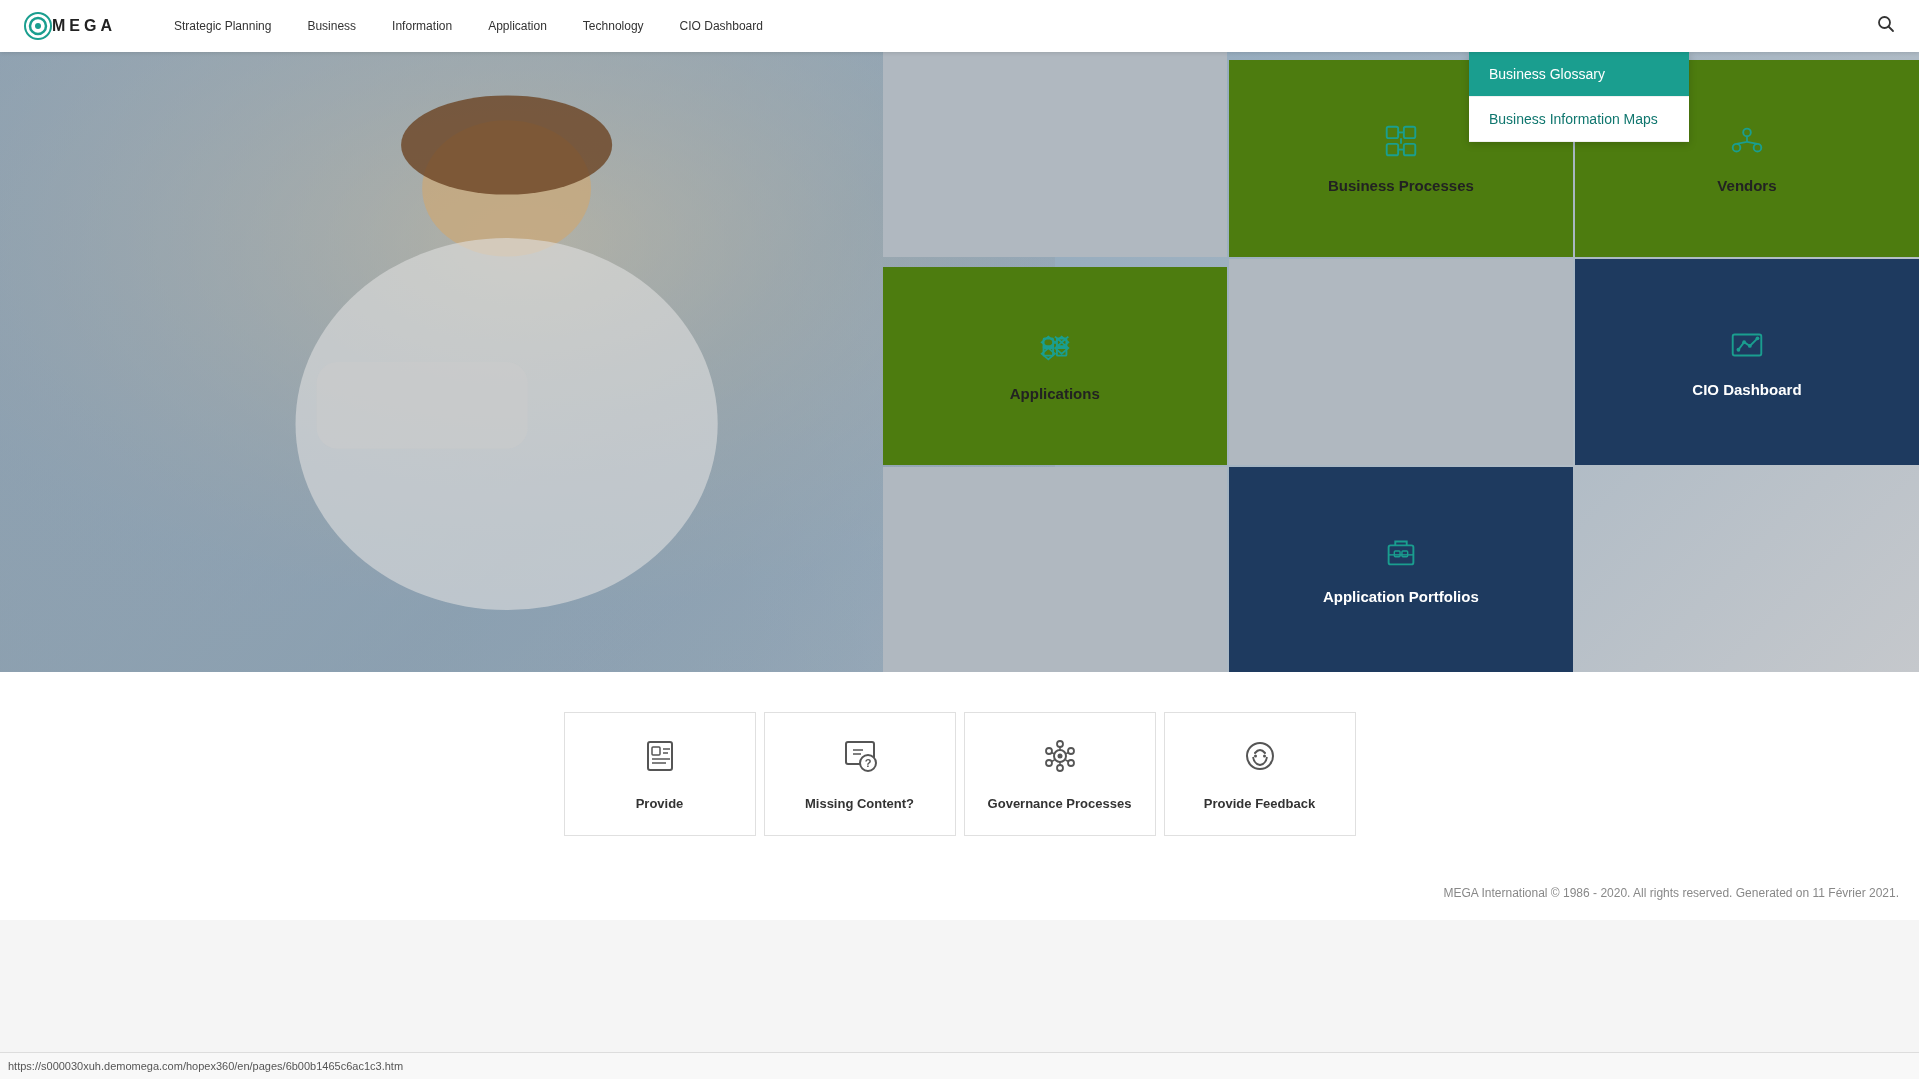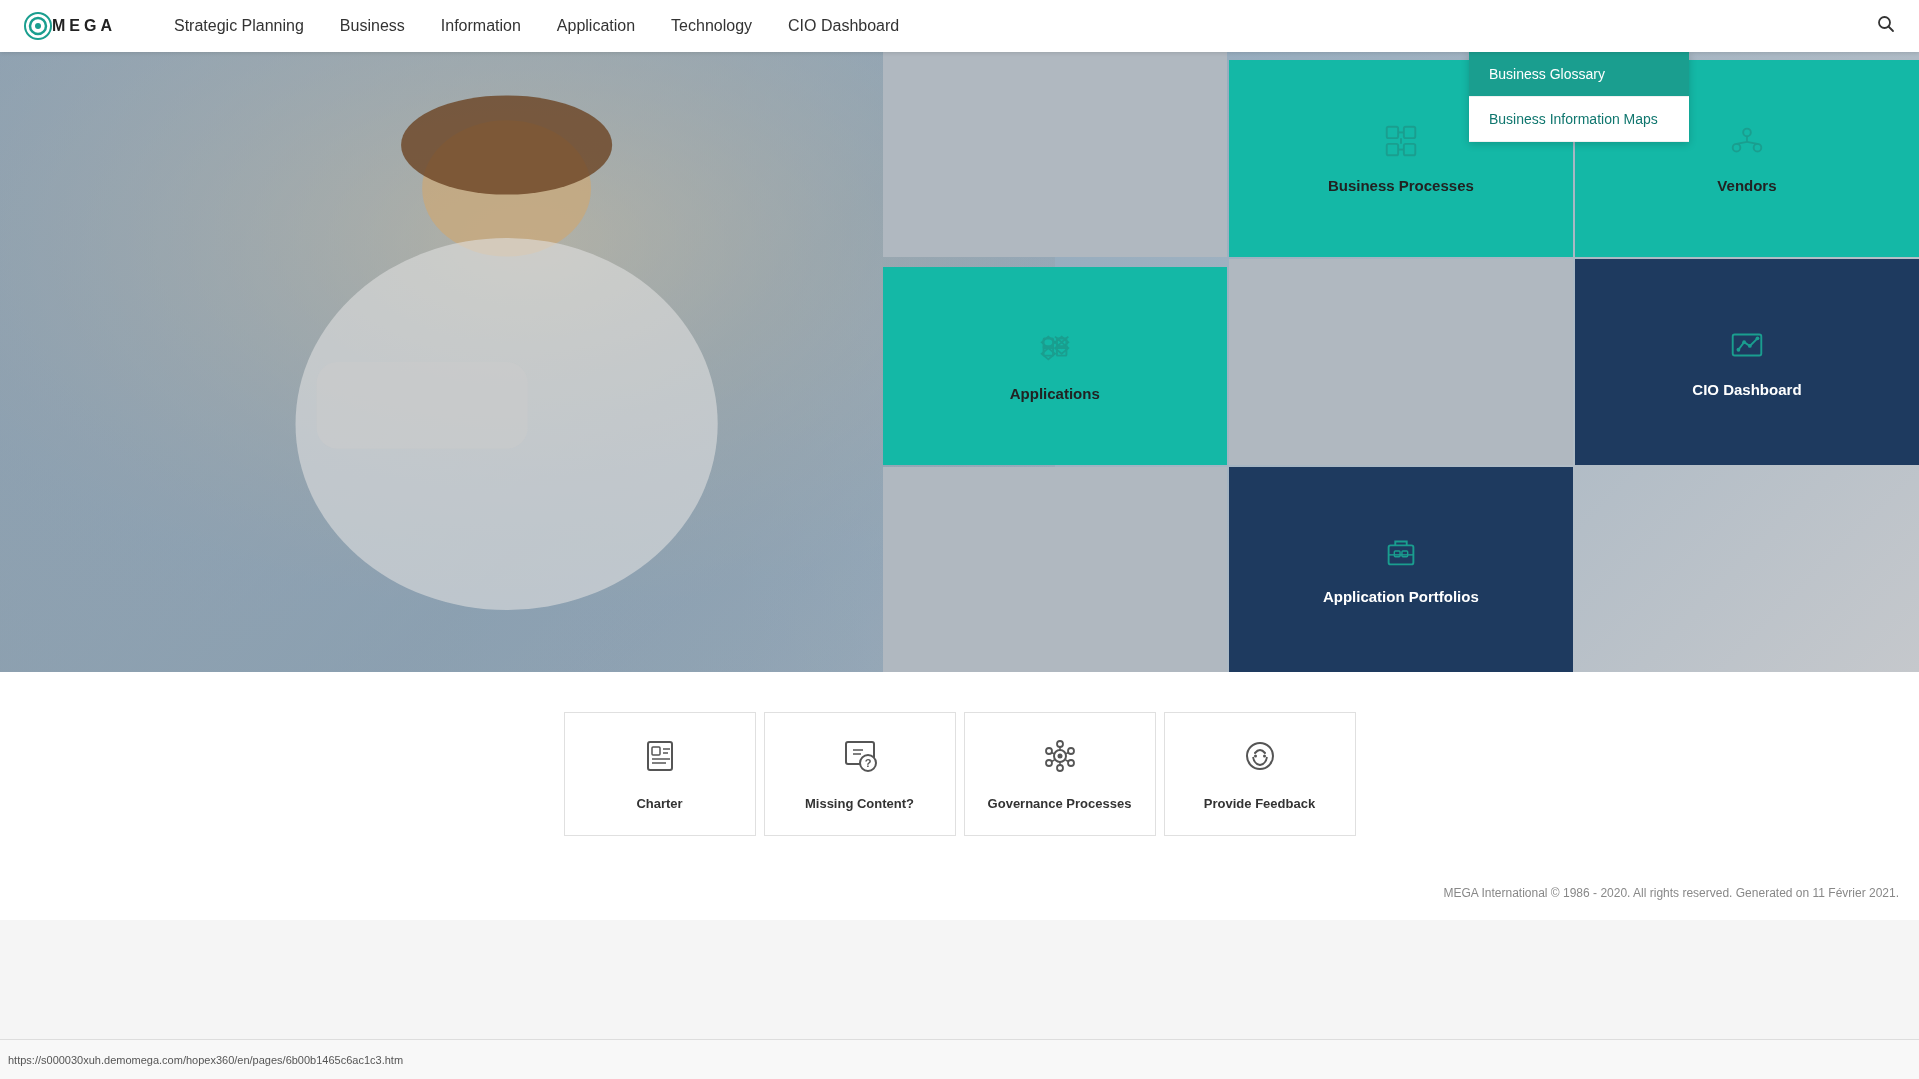--- a/index.html
+++ b/index.html
@@ -15,21 +15,21 @@
     .logo { display: flex; align-items: center; gap: 0; margin-right: 40px; }
     .logo-icon {
       width: 28px; height: 28px; border-radius: 50%; border: 2.5px solid #1a9e8f;
       display: flex; align-items: center; justify-content: center;
       font-size: 12px; font-weight: bold; color: #1a9e8f;
     }
     .logo-text { font-size: 16px; font-weight: 700; letter-spacing: 4px; color: #222; }
     .nav-links { display: flex; gap: 0; flex: 1; }
     .nav-link {
       padding: 0 18px; height: 52px; display: flex; align-items: center;
-      font-size: 16px; color: #333; cursor: pointer; white-space: nowrap;
+      font-size: 12px; color: #333; cursor: pointer; white-space: nowrap;
       position: relative;
     }
     .nav-search { margin-left: auto; font-size: 18px; color: #333; cursor: pointer; }
 
     
     .hero {
       margin-top: 52px;
       position: relative;
       height: 620px;
       overflow: hidden;
@@ -68,21 +68,21 @@
       grid-template-rows: repeat(3, 1fr);
       gap: 2px;
     }
 
     .grid-tile {
       display: flex; flex-direction: column; align-items: center; justify-content: center;
       cursor: pointer; gap: 10px; padding: 20px 10px;
       transition: opacity 0.2s;
     }
 
-    .tile-white { background: #14b8a6; margin-top: 8px; }
+    .tile-white { background: #4d7c0f; margin-top: 8px; }
     .tile-dark { background: #1e3a5f; color: #fff; }
     .tile-gray { background: #b0b8c0; }
 
     .tile-label {
       font-size: 15px; font-weight: 600; text-align: center; line-height: 1.3;
     }
     .tile-white .tile-label { color: #222; }
     .tile-dark .tile-label { color: #fff; }
 
     .tile-icon {
@@ -107,21 +107,21 @@
       transition: box-shadow 0.2s;
     }
     .card-icon { font-size: 36px; color: #555; }
     .card-label { font-size: 13px; font-weight: 600; color: #333; text-align: center; }
 
     .footer {
       text-align: right; padding: 20px; font-size: 12px; color: #888;
       background: #fff;
     }
     .statusbar {
-      position: fixed; bottom: 0; left: 0; right: 0; height: 40px;
+      position: fixed; bottom: 0; left: 0; right: 0; height: 27px;
       background: #f8f8f8; border-top: 1px solid #ddd;
       display: flex; align-items: center; padding: 0 8px;
       font-size: 11px; color: #555;
     }
   </style>
 </head>
 <body>
 
 <nav>
   <div class="logo">
@@ -272,21 +272,21 @@
       <div class="card-icon">
         <svg width="38" height="38" viewBox="0 0 38 38" fill="none">
           <rect x="7" y="5" width="24" height="28" rx="2" stroke="#555" stroke-width="2"></rect>
           <rect x="11" y="10" width="8" height="8" rx="1" stroke="#555" stroke-width="1.5"></rect>
           <line x1="22" y1="12" x2="29" y2="12" stroke="#555" stroke-width="1.5"></line>
           <line x1="22" y1="16" x2="27" y2="16" stroke="#555" stroke-width="1.5"></line>
           <line x1="11" y1="22" x2="29" y2="22" stroke="#555" stroke-width="1.5"></line>
           <line x1="11" y1="26" x2="25" y2="26" stroke="#555" stroke-width="1.5"></line>
         </svg>
       </div>
-      <div class="card-label">Charter</div>
+      <div class="card-label">Provide</div>
     </div>
 
     <div class="card">
       <div class="card-icon">
         <svg width="38" height="38" viewBox="0 0 38 38" fill="none">
           <rect x="5" y="5" width="28" height="22" rx="2" stroke="#555" stroke-width="2"></rect>
           <circle cx="27" cy="26" r="8" fill="#fff" stroke="#555" stroke-width="2"></circle>
           <text x="27" y="30" text-anchor="middle" font-size="11" fill="#555" font-weight="bold">?</text>
           <line x1="12" y1="13" x2="22" y2="13" stroke="#555" stroke-width="1.5"></line>
           <line x1="12" y1="17" x2="20" y2="17" stroke="#555" stroke-width="1.5"></line>

